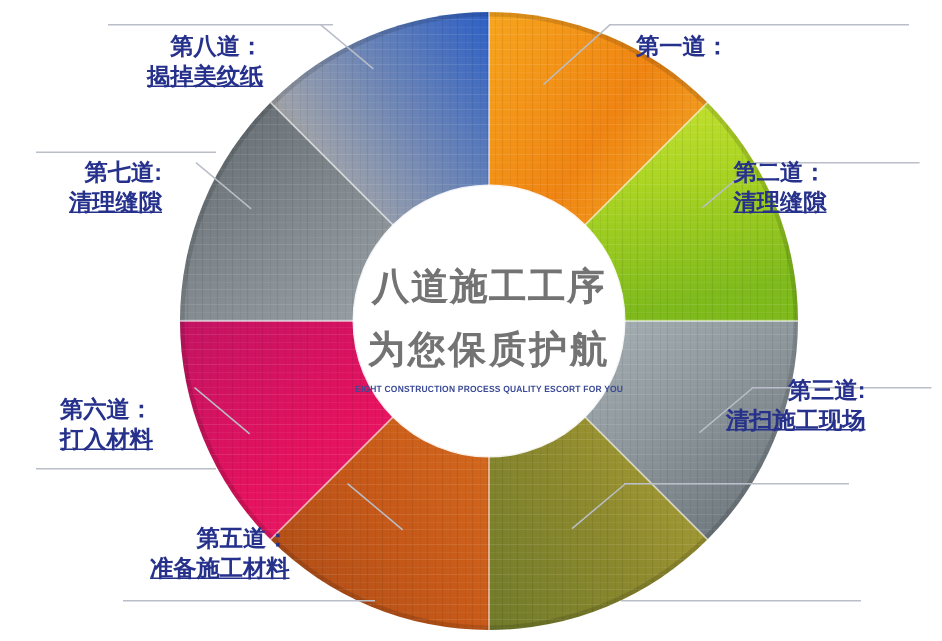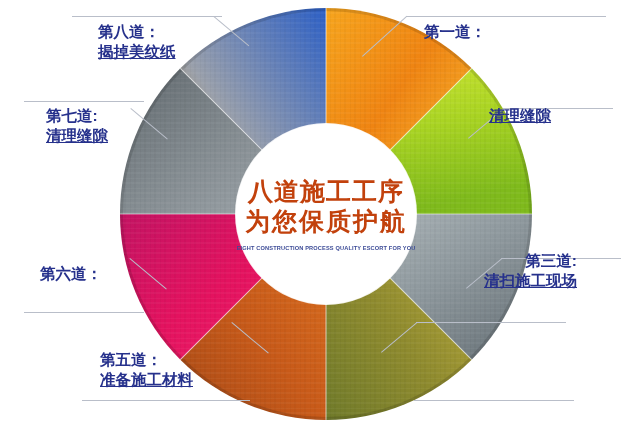--- a/index.html
+++ b/index.html
@@ -26,27 +26,28 @@
     width:180px;height:180px;
     border-radius:50%;
     background:#ffffff;
     display:flex;
     flex-direction:column;
     align-items:center;
     justify-content:center;
     box-shadow:0 0 0 1px rgba(255,255,255,0.9);
   }
   .ctitle{
-    color:#c2410c;
+    color:#737373;
     font-size:25px;
     font-weight:bold;
     line-height:1.18;
     letter-spacing:1px;
     text-align:center;
     white-space:nowrap;
+    margin-top:12px;
   }
   .ctitle.l2{ letter-spacing:2px; }
   .csub{
     margin-top:9px;
     color:#3b4a96;
     font-size:6px;
     font-weight:bold;
     letter-spacing:.15px;
     text-align:center;
     transform:scaleX(.94);
@@ -57,21 +58,21 @@
     position:absolute;
     color:#26318c;
     font-weight:bold;
     font-size:15.5px;
     line-height:1.32;
     white-space:nowrap;
   }
   .label .l1{display:block;}
   .label .l2{display:block;text-decoration:underline;}
   .label.right{text-align:right;}
-  .label.left{text-align:left;}
+  .label.left{text-align:right;}
 
   .lead{position:absolute;background:#b9bec9;height:1px;transform-origin:0 0;}
 </style>
 </head>
 <body>
 
 <div id="stage">
 
   <div class="wheel">
     <svg viewBox="0 0 412 412" xmlns="http://www.w3.org/2000/svg">
@@ -189,36 +190,38 @@
   <div class="lead" style="left:24px;top:101px;width:120px;"></div>
 
   <div class="lead" style="left:214px;top:16px;width:46px;transform:rotate(40deg);"></div>
   <div class="lead" style="left:72px;top:16px;width:150px;"></div>
 
   <div class="label right" style="left:424px;top:22px;">
     <span class="l1">第一道：</span>
   </div>
 
   <div class="label right" style="left:489px;top:106px;">
+    <span class="l1">第二道：</span>
     <span class="l2">清理缝隙</span>
   </div>
 
   <div class="label right" style="left:484px;top:251px;">
     <span class="l1">第三道:</span>
     <span class="l2">清扫施工现场</span>
   </div>
 
 
   <div class="label left" style="left:100px;top:350px;">
     <span class="l1">第五道：</span>
     <span class="l2">准备施工材料</span>
   </div>
 
   <div class="label left" style="left:40px;top:264px;">
     <span class="l1">第六道：</span>
+    <span class="l2">打入材料</span>
   </div>
 
   <div class="label left" style="left:46px;top:106px;">
     <span class="l1">第七道:</span>
     <span class="l2">清理缝隙</span>
   </div>
 
   <div class="label left" style="left:98px;top:22px;">
     <span class="l1">第八道：</span>
     <span class="l2">揭掉美纹纸</span>

